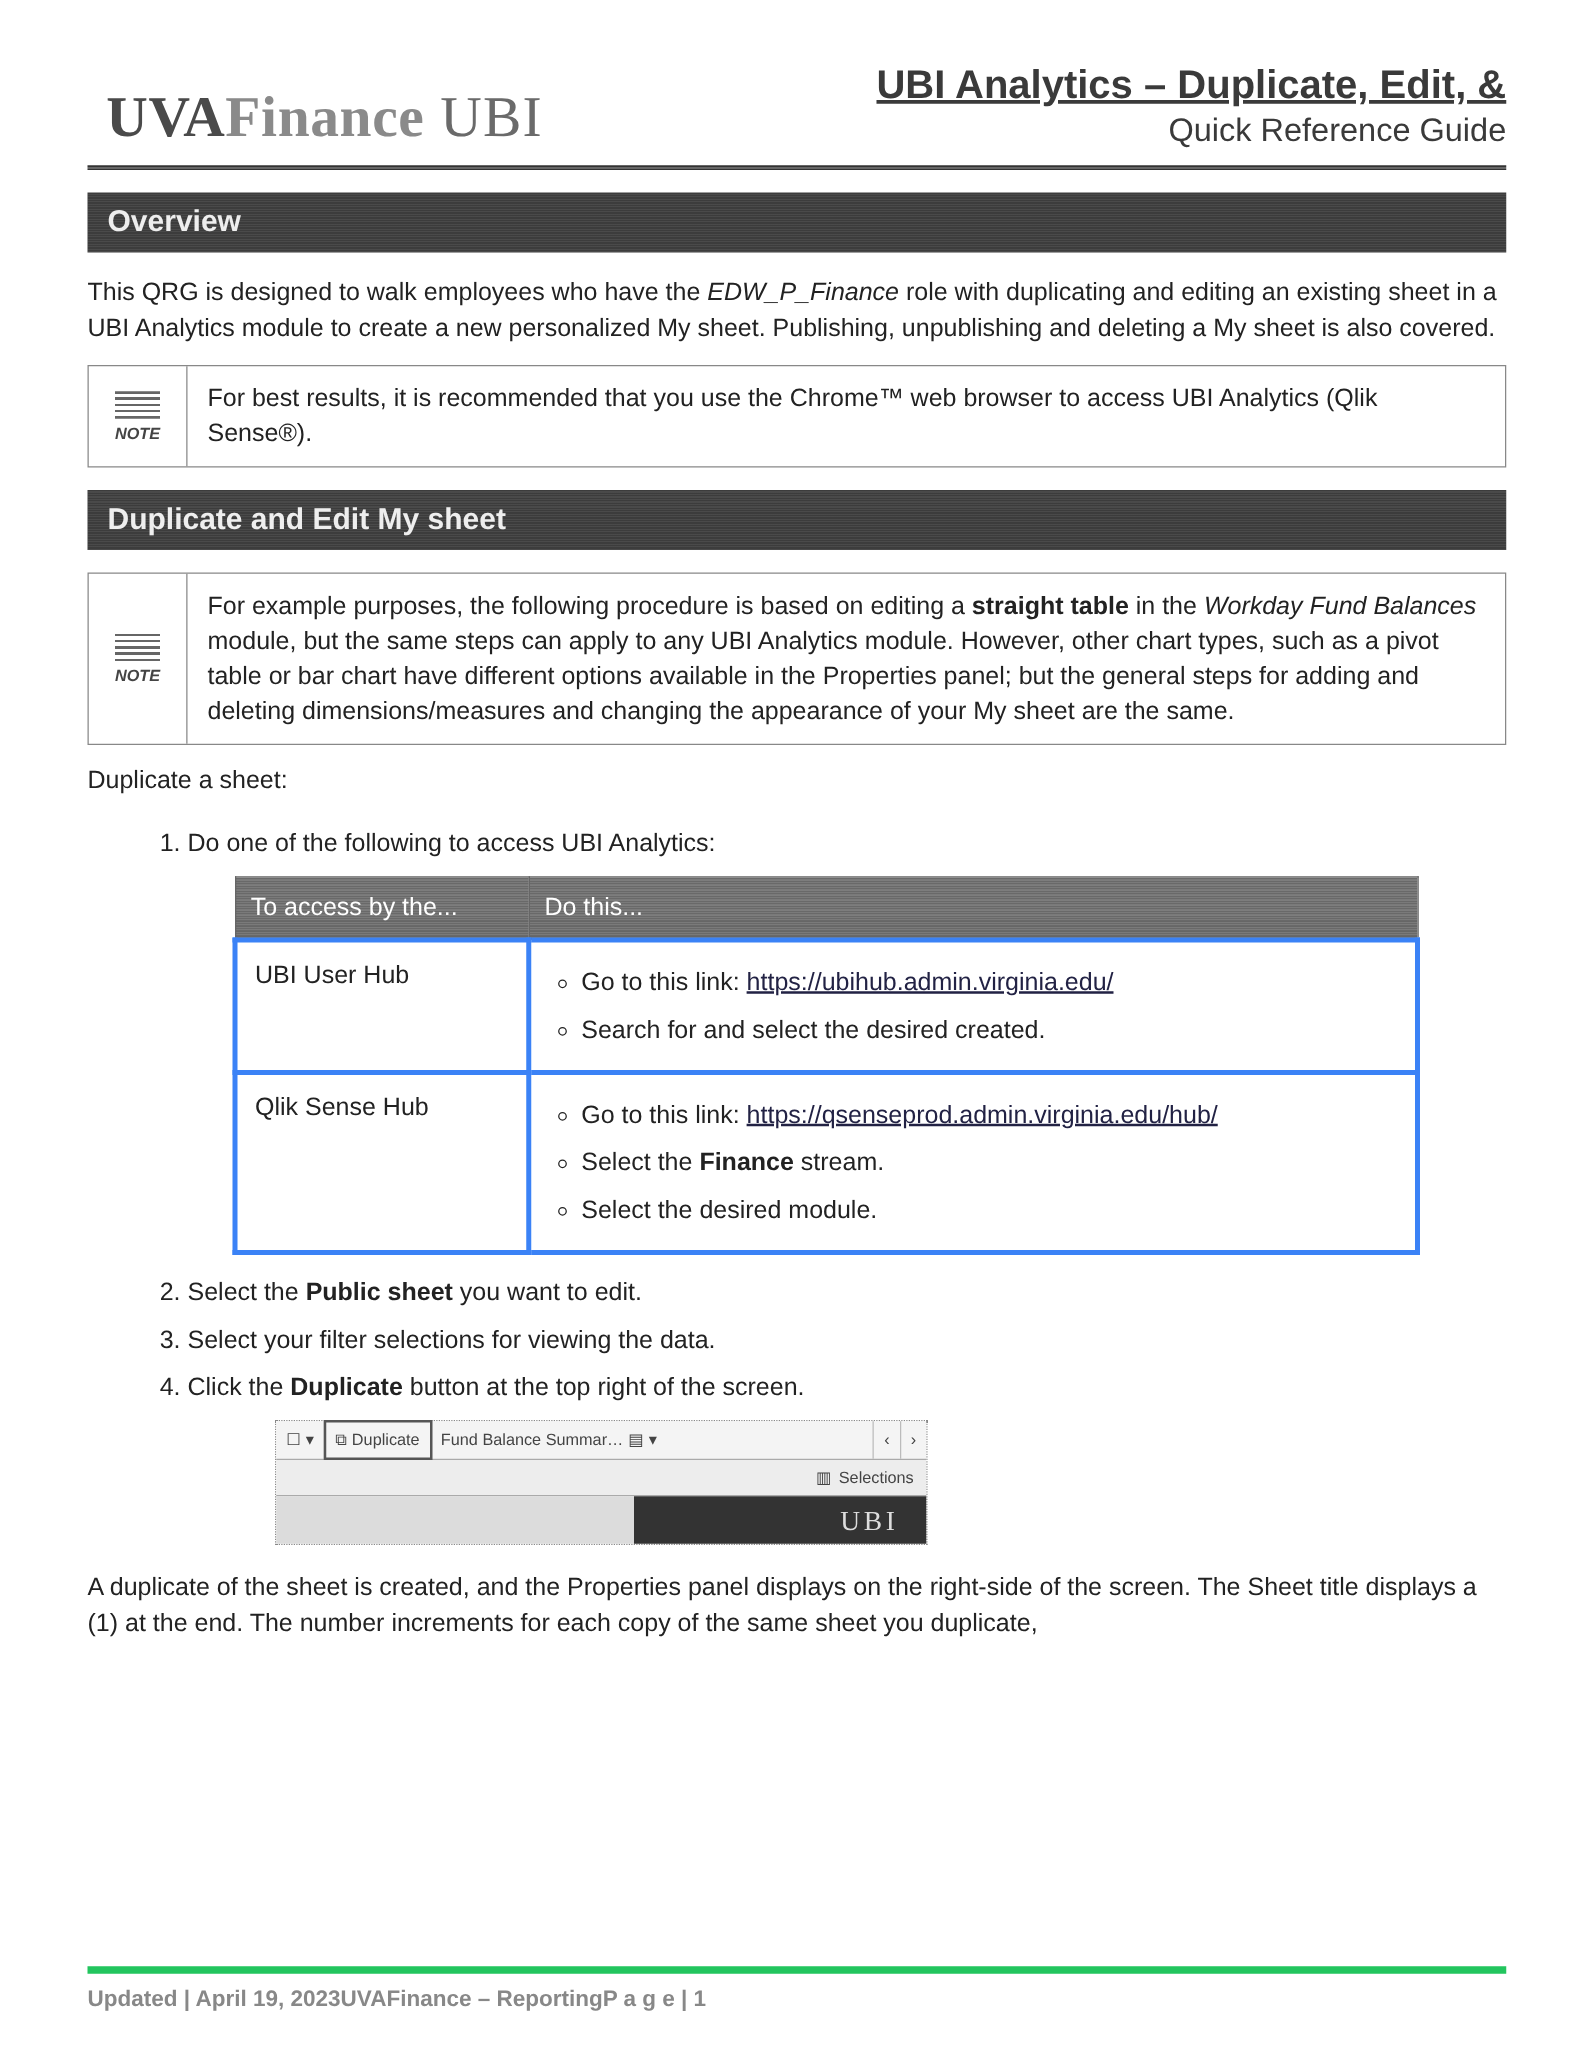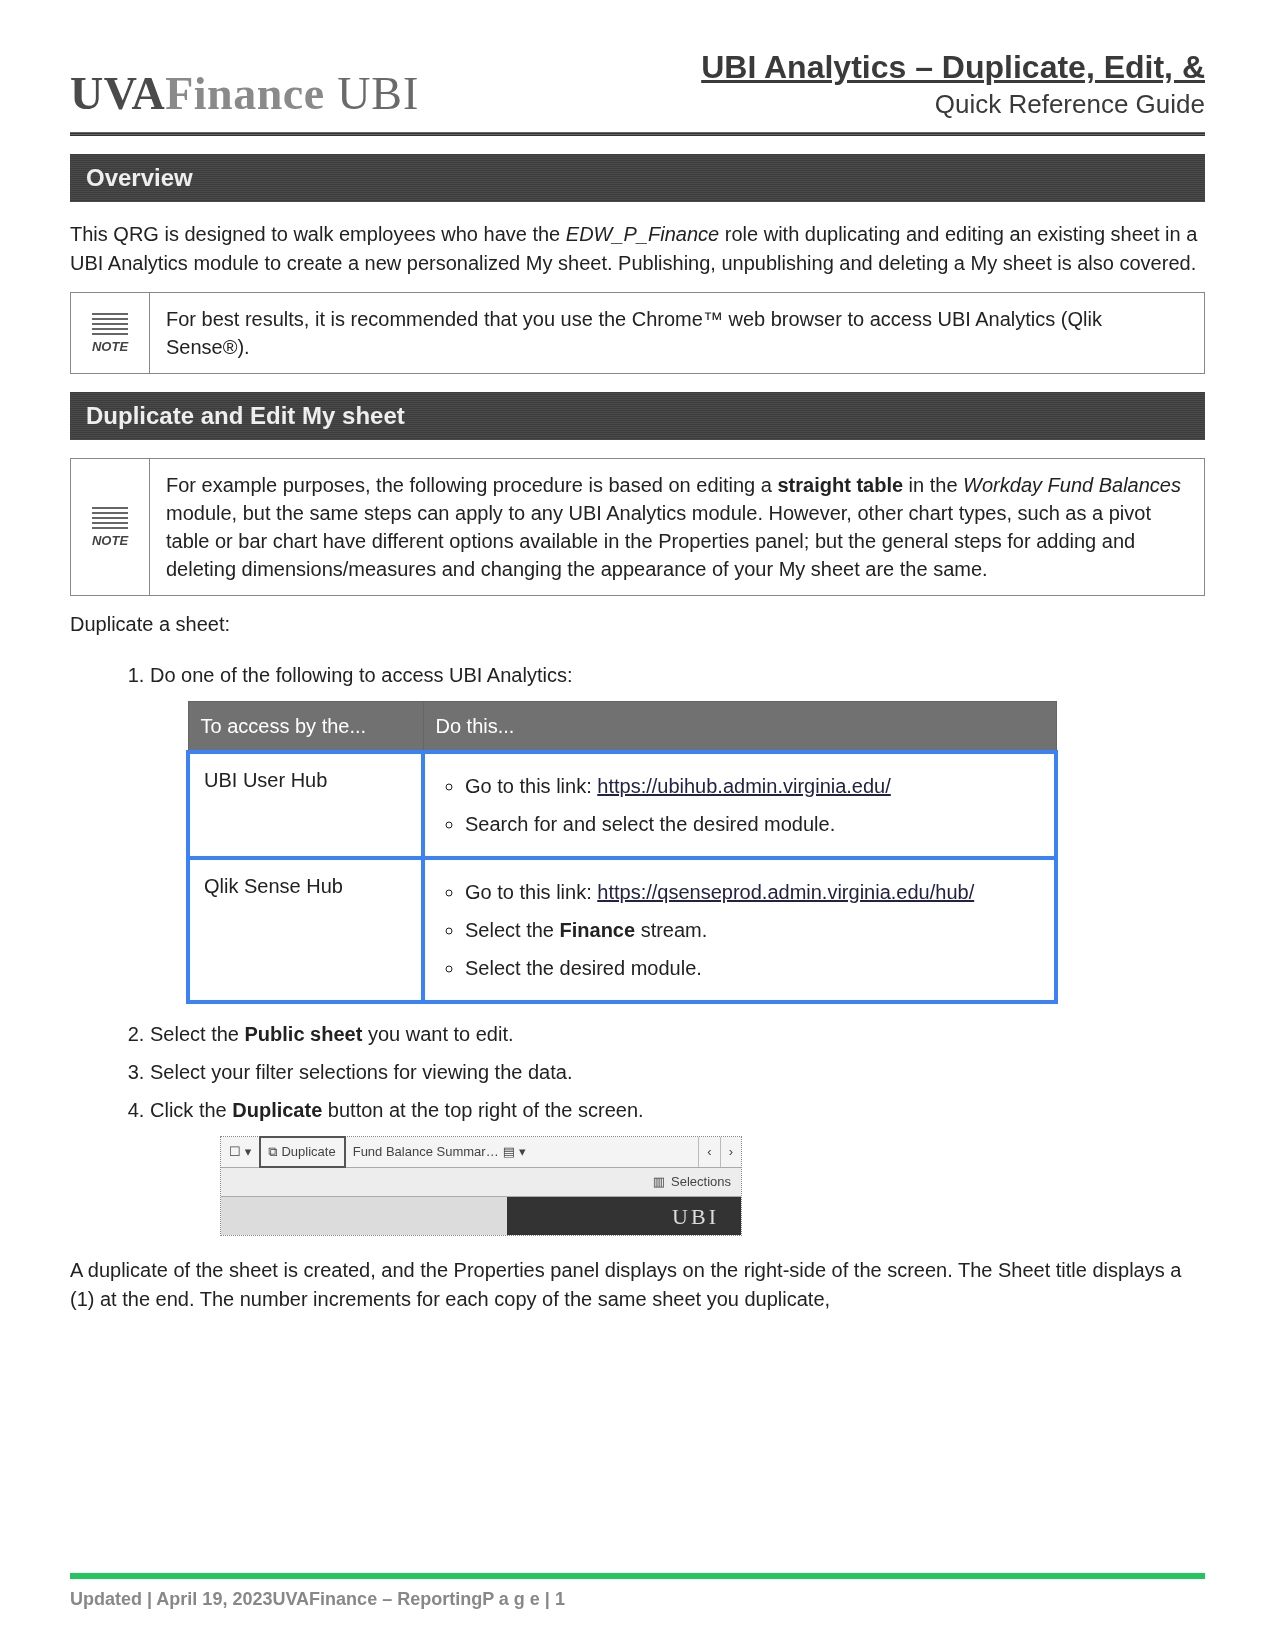--- a/index.html
+++ b/index.html
@@ -20,20 +20,21 @@
     justify-content: space-between;
     align-items: flex-end;
     padding-bottom: 6px;
   }
   .logo {
     font-family: "Times New Roman", serif;
     font-size: 46px;
     font-weight: 700;
     letter-spacing: 0.5px;
     color: #5a5a5a;
+    margin-left: 15px;
   }
   .logo .uva { color: #4a4a4a; font-weight: 800; }
   .logo .fin { color: #8a8a8a; font-weight: 600; }
   .logo .ubi { color: #6a6a6a; font-weight: 400; letter-spacing: 1px; }
   .title-block {
     text-align: right;
   }
   .title-main {
     font-size: 32px;
     font-weight: 800;
@@ -99,21 +100,21 @@
     line-height: 1.4;
   }
   .steps {
     margin-left: 40px;
     font-size: 20px;
     line-height: 1.6;
   }
   .steps li { margin: 6px 0; }
   .access-table {
     border-collapse: collapse;
-    width: 872px;
+    width: 950px;
     margin: 10px 0 14px 36px;
   }
   .access-table th {
     background: #666;
     background-image: repeating-linear-gradient(0deg, rgba(255,255,255,0.15) 0 1px, transparent 1px 2px);
     color: #fff;
     text-align: left;
     font-weight: 500;
     font-size: 20px;
     padding: 8px 12px;
@@ -247,21 +248,21 @@
         <tbody>
             <tr>
           <th style="width:210px">To access by the...</th>
           <th>Do this...</th>
         </tr>
         <tr>
           <td>UBI User Hub</td>
           <td>
             <ul>
               <li><span>Go to this link: </span><a class="doclink">https://ubihub.admin.virginia.edu/</a></li>
-              <li>Search for and select the desired module.</li>
+              <li>Search for and select the desired created.</li>
             </ul>
           </td>
         </tr>
         <tr>
           <td>Qlik Sense Hub</td>
           <td>
             <ul>
               <li><span>Go to this link: </span><a class="doclink">https://qsenseprod.admin.virginia.edu/hub/</a></li>
               <li><span>Select the </span><strong>Finance</strong><span> stream.</span></li>
               <li>Select the desired module.</li>

